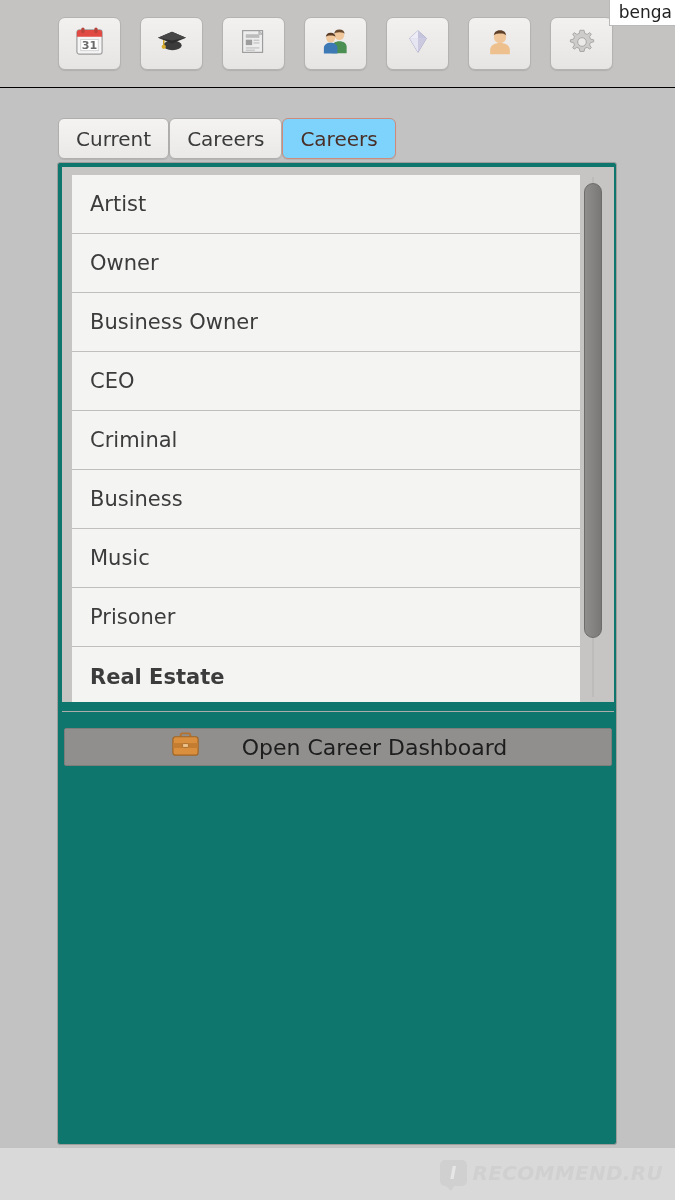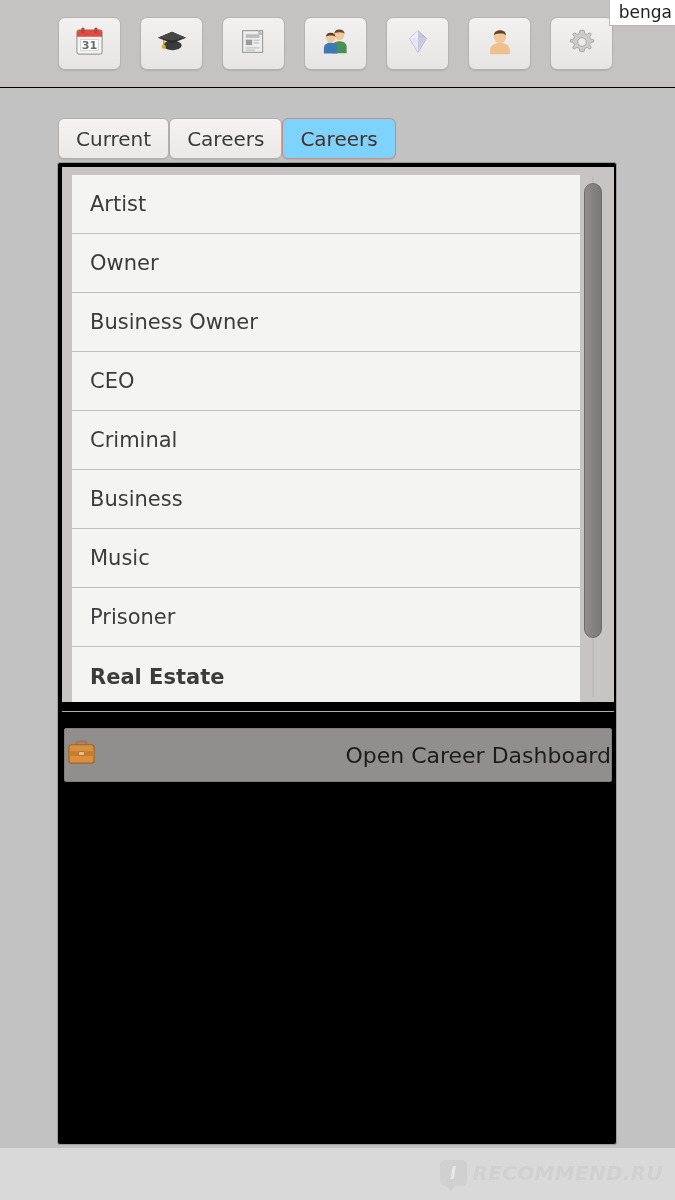--- a/index.html
+++ b/index.html
@@ -101,21 +101,21 @@
     color: #4a2f28;
   }
 
   
   #content-panel {
     position: absolute;
     left: 57px;
     top: 162px;
     width: 560px;
     height: 983px;
-    background: #000000;
+    background: #0f766e;
     border: 1px solid #9e9d9c;
     border-radius: 3px;
   }
 
   
   #career-list-wrap {
     position: absolute;
     left: 4px;
     top: 4px;
     width: 552px;
@@ -186,27 +186,27 @@
     height: 1px;
     background: #aeadac;
   }
 
   
   #dashboard-button {
     position: absolute;
     left: 6px;
     top: 565px;
     width: 548px;
-    height: 54px;
+    height: 38px;
     background: #908f8e;
     border: 1px solid #7e7d7c;
     border-radius: 2px;
     display: flex;
     align-items: center;
-    justify-content: space-between;
+    justify-content: center;
     gap: 40px;
     cursor: pointer;
   }
 
   #dashboard-label {
     font-size: 22px;
     color: #1d1d1d;
     font-family: "DejaVu Sans", sans-serif;
   }
 

